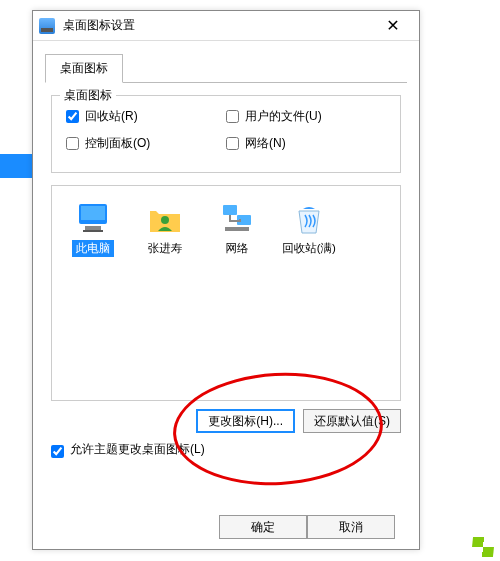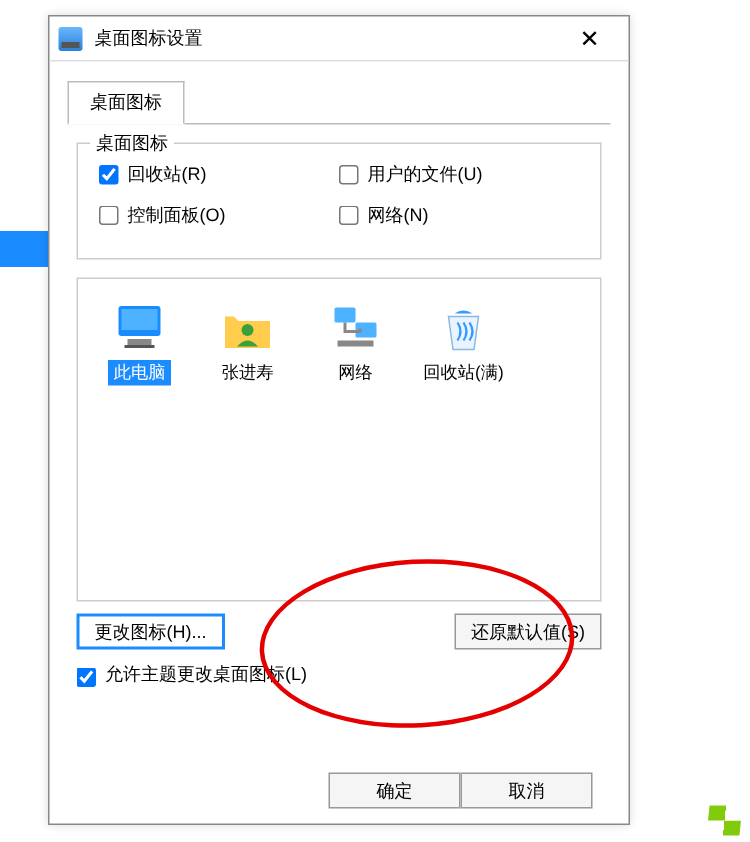--- a/index.html
+++ b/index.html
@@ -101,21 +101,21 @@
   .iconcell {
     width: 66px;
     display: flex; flex-direction: column; align-items: center;
     padding: 4px 0;
   }
   .iconcell .ic { width: 36px; height: 36px; margin-bottom: 4px; }
   .iconcell.selected { }
   .iconcell.selected .lbl { background:#1a8cff; color:#fff; padding:1px 4px; }
   .lbl { font-size: 11.5px; white-space: nowrap; text-align:center;}
   .btnrow {
-    display: flex; justify-content: space-between; gap: 8px;
+    display: flex; justify-content: flex-end; gap: 8px;
     margin-top: 8px;
   }
   .btn {
     min-width: 94px; height: 24px;
     border: 1px solid #999;
     background: #f5f5f5;
     padding: 0 10px;
     font-size: 12px;
     cursor: pointer;
   }

